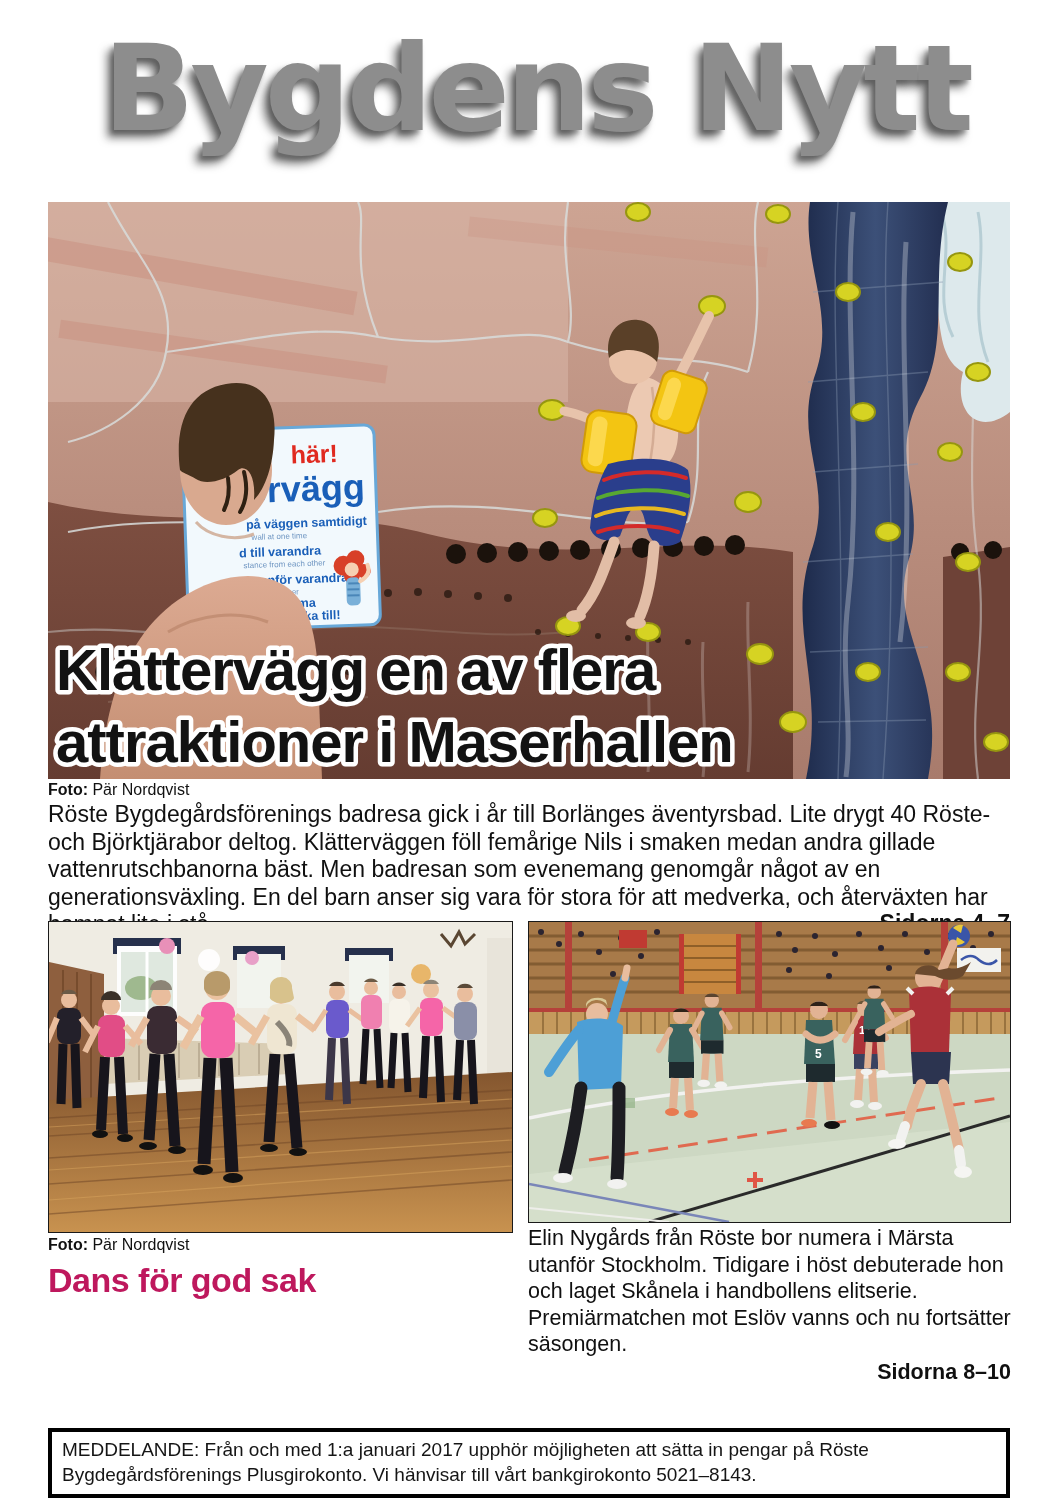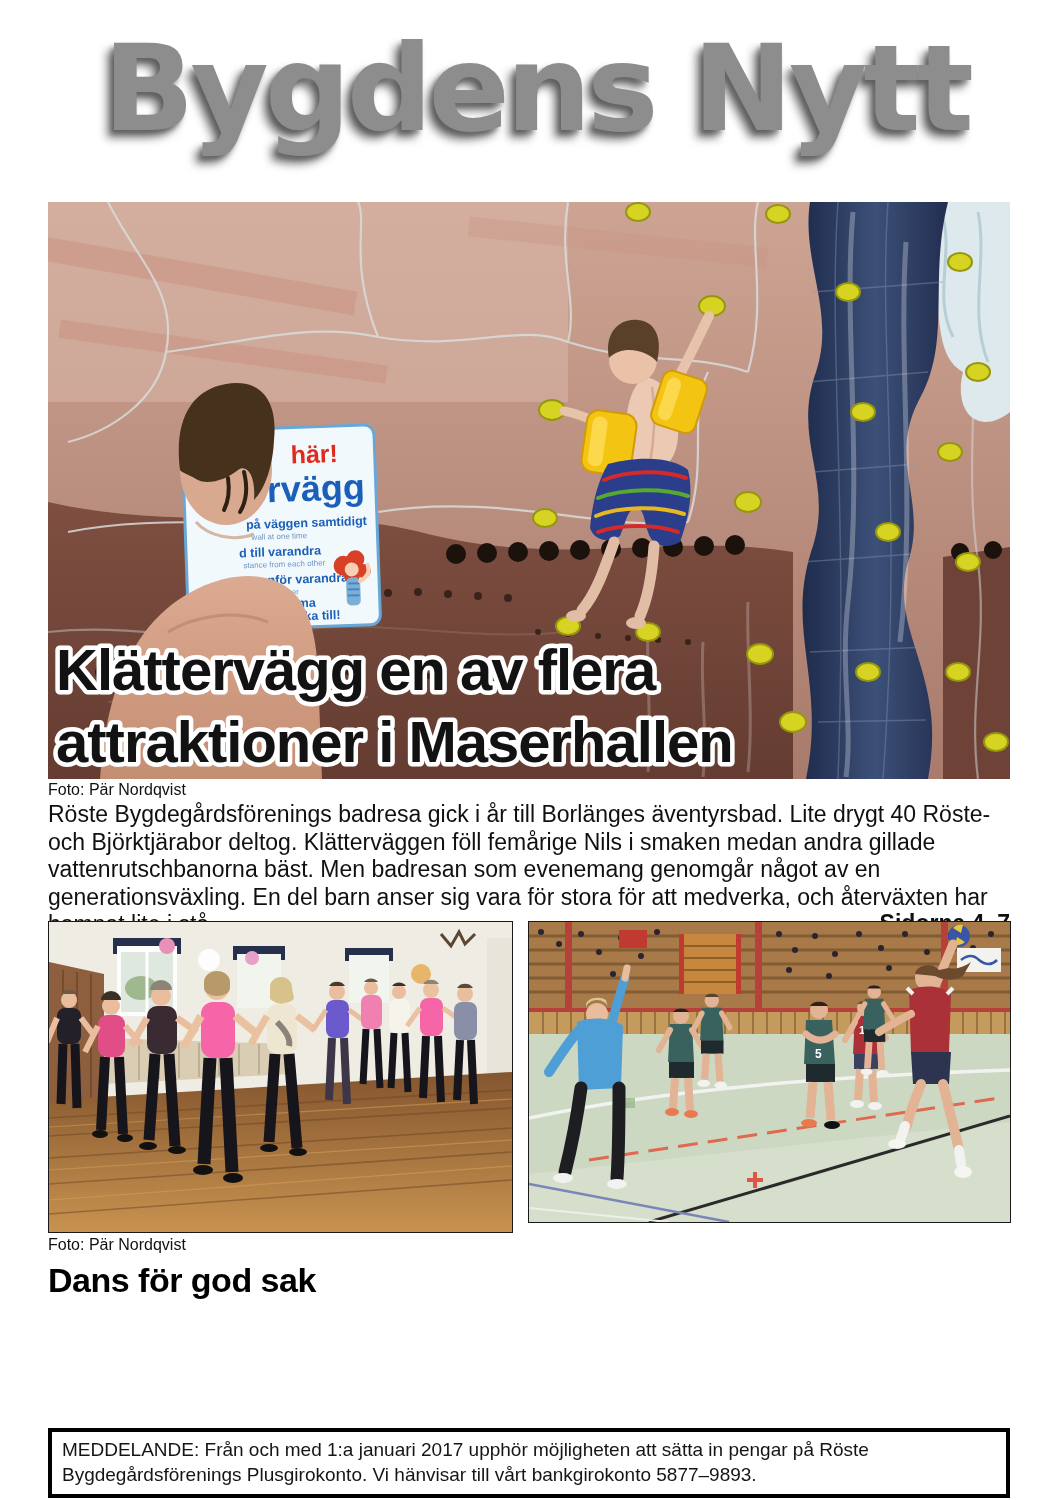--- a/index.html
+++ b/index.html
@@ -8,33 +8,33 @@
   .masthead{position:absolute;top:6px;left:0;width:100%;margin:8px;text-align:center;
         font-family:"DejaVu Sans",sans-serif;font-weight:bold;font-size:120px;line-height:150px;
         letter-spacing:-4px;color:#8d8d8d;
         text-shadow:-7px 8px 9px rgba(25,25,25,0.55), -3px 4px 4px rgba(40,40,40,0.35);}
   .subtitle-bar{position:absolute;top:170px;left:46px;width:965px;height:29px;background:#141414;}
   .subtitle-bar span{display:block;color:#ffffff;text-align:center;font-size:19.5px;line-height:29px;}
   figure{margin:0;padding:0;}
   .main-photo{position:absolute;top:202px;left:48px;width:962px;height:577px;}
   .main-photo svg{display:block;}
   .credit{position:absolute;font-size:16px;color:#111;}
-  .credit b{font-weight:normal;}
+  .credit b{font-weight:bold;}
   .credit-lead{top:781px;left:48px;}
   .lead-body{position:absolute;top:801px;left:48px;width:962px;margin:0;
         font-size:23px;line-height:27.5px;color:#101010;}
   .pages{font-weight:bold;}
   .pages-abs{position:absolute;right:0;bottom:1px;}
   .col{position:absolute;top:921px;}
   .col-left{left:48px;width:465px;}
   .col-right{left:528px;width:483px;}
   .col .photo{border:1px solid #1a1a1a;}
   .col .photo svg{display:block;}
   .col .credit{position:static;margin-top:3px;}
-  .col h2{margin:7px 0 3px 0;font-size:34px;letter-spacing:-0.5px;line-height:38px;color:#000000;}
+  .col h2{margin:7px 0 3px 0;font-size:34px;letter-spacing:-0.5px;line-height:38px;color:#be185d;}
   .col-right h2{font-size:29px;letter-spacing:-0.6px;line-height:34px;}
   .col-body{position:relative;margin:2px 0 0 0;font-size:21.5px;line-height:26.5px;color:#101010;}
   .pages-line{display:block;text-align:right;font-weight:bold;margin-top:1px;}
   .notice{position:absolute;top:1428px;left:48px;width:962px;box-sizing:border-box;
         border:4px solid #000;padding:5px 10px 7px 10px;font-size:19px;line-height:25px;background:#fff;}
   .notice b{font-weight:normal;}
   
   .hl{font-family:"Liberation Sans",sans-serif;font-weight:bold;font-size:58px;letter-spacing:-1px;
       fill:#121212;stroke:#ffffff;stroke-width:9px;paint-order:stroke;stroke-linejoin:round;}
   .sr{font-family:"Liberation Sans",sans-serif;font-weight:bold;font-size:25px;fill:#e02a20;}
@@ -543,19 +543,20 @@
           <path d="M384,72 L378,66 M418,72 L424,66" stroke="#f2f2f0" stroke-width="4"></path>
           <path d="M382,92 C370,98 360,104 350,110" stroke="#e2b394" stroke-width="8" fill="none" stroke-linecap="round"></path>
           <path d="M382,130 h40 l-2,32 h-36 Z" fill="#2c3450"></path>
           <path d="M392,162 C386,178 380,192 378,204 M414,162 C420,186 426,210 430,228" stroke="#e2b394" stroke-width="10" fill="none" stroke-linecap="round"></path>
           <path d="M376,204 L372,216 M430,228 L432,242" stroke="#f2f2f0" stroke-width="10" stroke-linecap="round"></path>
           <ellipse cx="368" cy="222" rx="9" ry="5" fill="#f5f5f2"></ellipse>
             <ellipse cx="434" cy="250" rx="9" ry="6" fill="#f5f5f2"></ellipse>
         </g>
       </svg>
     </figure>
+    <p class="col-body"><span>Elin Nygårds från Röste bor numera i Märsta utanför Stockholm. Tidigare i höst debuterade hon och laget Skånela i handbollens elitserie. Premiärmatchen mot Eslöv vanns och nu fortsätter säsongen.</span><span class="pages pages-line">Sidorna 8–10</span></p>
   </section>
 
   <div class="notice">
-    <b>MEDDELANDE:</b><span> Från och med 1:a januari 2017 upphör möjligheten att sätta in pengar på Röste Bygdegårdsförenings Plusgirokonto. </span><b>Vi hänvisar till vårt bankgirokonto 5877–9893.</b>
+    <b>MEDDELANDE:</b><span> Från och med 1:a januari 2017 upphör möjligheten att sätta in pengar på Röste Bygdegårdsförenings Plusgirokonto. </span><b>Vi hänvisar till vårt bankgirokonto 5021–8143.</b>
   </div>
 
 </div>
 
 </body></html>

